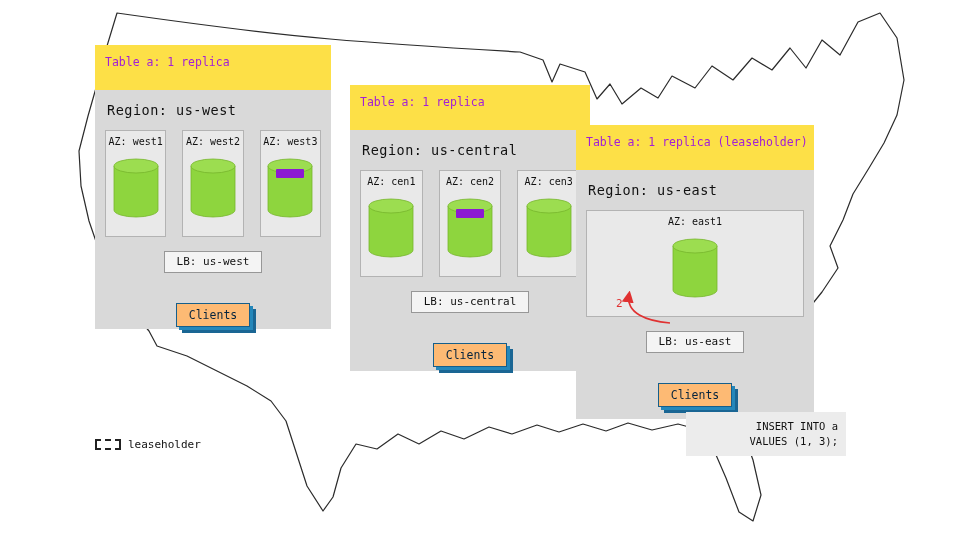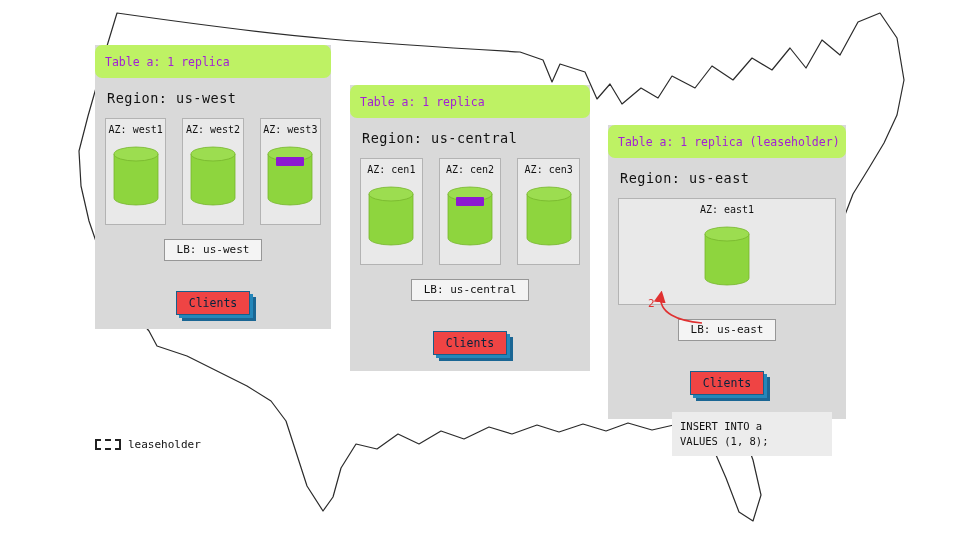--- a/index.html
+++ b/index.html
@@ -6,22 +6,22 @@
   html,body { background:#fff; }
   body {
     width:960px; height:540px; position:relative; overflow:hidden;
     font-family:"DejaVu Sans Mono","Liberation Mono",monospace;
     color:#111;
   }
   .map-layer { position:absolute; inset:0; z-index:0; }
 
   .panel { position:absolute; background:#d9d9d9; z-index:2; }
   .panel-header {
-    background:#bef264; color:#a21fd6; font-size:11.5px;
-    padding:10px 10px 8px 10px; height:33px; white-space:nowrap;border-radius:7px;
+    background:#fde047; color:#a21fd6; font-size:11.5px;
+    padding:10px 10px 8px 10px; height:45px; white-space:nowrap;
   }
   .panel-body { padding:8px 10px 0 10px; position:relative; }
   .region-title { font-size:13.5px; margin:4px 0 12px 2px; letter-spacing:0.5px; }
 
   .az-row { display:flex; gap:16px; }
   .az-box {
     flex:1; background:#e9e9e9; border:1px solid #b3b3b3;
     text-align:center; padding:5px 2px 14px 2px;
   }
   .az-label { font-size:10px; display:block; height:14px; white-space:nowrap; }
@@ -34,36 +34,37 @@
   .replica-band.leaseholder {
     width:32px; height:13px; border:2px dashed #000;
   }
 
   .lb-box {
     width:max-content; margin:14px auto 0 auto; background:#f4f4f4;
     border:1px solid #979797; font-size:11px; padding:3px 12px; height:22px;
     white-space:nowrap;
   }
   .clients-box {
-    width:max-content; margin:30px auto 12px auto; background:#ef4444;
+    width:max-content; margin:30px auto 12px auto; background:#fdba74;
     border:1px solid #155f8c; color:#05243e; font-size:11.5px;
     padding:4px 12px; height:24px; white-space:nowrap;
     box-shadow:3px 3px 0 #2487ba, 6px 6px 0 #1a6694;
   }
 
   .arrow-layer { position:absolute; inset:0; z-index:5; pointer-events:none; }
   .arrow-step-label {
     position:absolute; left:40px; top:172px; color:#e03131;
     font-size:11px; z-index:6;
   }
 
   .sql-note {
-    position:absolute; left:672px; top:412px; width:160px; min-height:44px;
+    position:absolute; left:686px; top:412px; width:160px; min-height:44px;
     background:#ececec; z-index:3; font-size:10.5px; line-height:15px;
     padding:7px 8px;
+    text-align:right;
   }
 
   .legend {
     position:absolute; left:95px; top:438px; z-index:2;
     display:flex; align-items:center; gap:7px; font-size:11px;
   }
   .leaseholder-swatch {
     display:inline-block; width:26px; height:11px;
     border:2px dashed #222; background:#fff;
   }
@@ -163,21 +164,21 @@
               <ellipse cx="23" cy="8" rx="22" ry="7" fill="#9cdd50" stroke="#76b52c" stroke-width="0.8"></ellipse>
             </svg>
         </span>
       </div>
     </div>
     <div class="lb-box">LB: us-central</div>
     <div class="clients-box">Clients</div>
   </div>
 </div>
 
-<div class="panel" style="left:608px; top:125px; width:238px; height:294px;">
+<div class="panel" style="left:576px; top:125px; width:238px; height:294px;">
   <div class="panel-header">Table a: 1 replica (leaseholder)</div>
   <div class="panel-body">
     <div class="region-title">Region: us-east</div>
     <div class="az-row">
       <div class="az-box">
         <span class="az-label">AZ: east1</span>
         <span class="cyl-wrap">
           <svg width="46" height="60" viewBox="0 0 46 60">
               <path d="M1,8 v44 a22,7 0 0 0 44,0 v-44" fill="#8ed53e" stroke="#76b52c" stroke-width="0.8"></path>
               <ellipse cx="23" cy="8" rx="22" ry="7" fill="#9cdd50" stroke="#76b52c" stroke-width="0.8"></ellipse>
@@ -195,19 +196,19 @@
         <path d="M0,0 L8,4 L0,8 z" fill="#e03131"></path>
       </marker>
     </defs>
     <path d="M 94,198 C 70,196 50,188 53,170" stroke="#e03131" stroke-width="1.5" fill="none" marker-end="url(#arrh)"></path>
   </svg>
   <span class="arrow-step-label">2</span>
 </div>
 
 <div class="sql-note">
   <div>INSERT INTO a</div>
-  <div>VALUES (1, 8);</div>
+  <div>VALUES (1, 3);</div>
 </div>
 
 <div class="legend">
   <span class="leaseholder-swatch"></span>
   <span>leaseholder</span>
 </div>
 
 </body></html>

